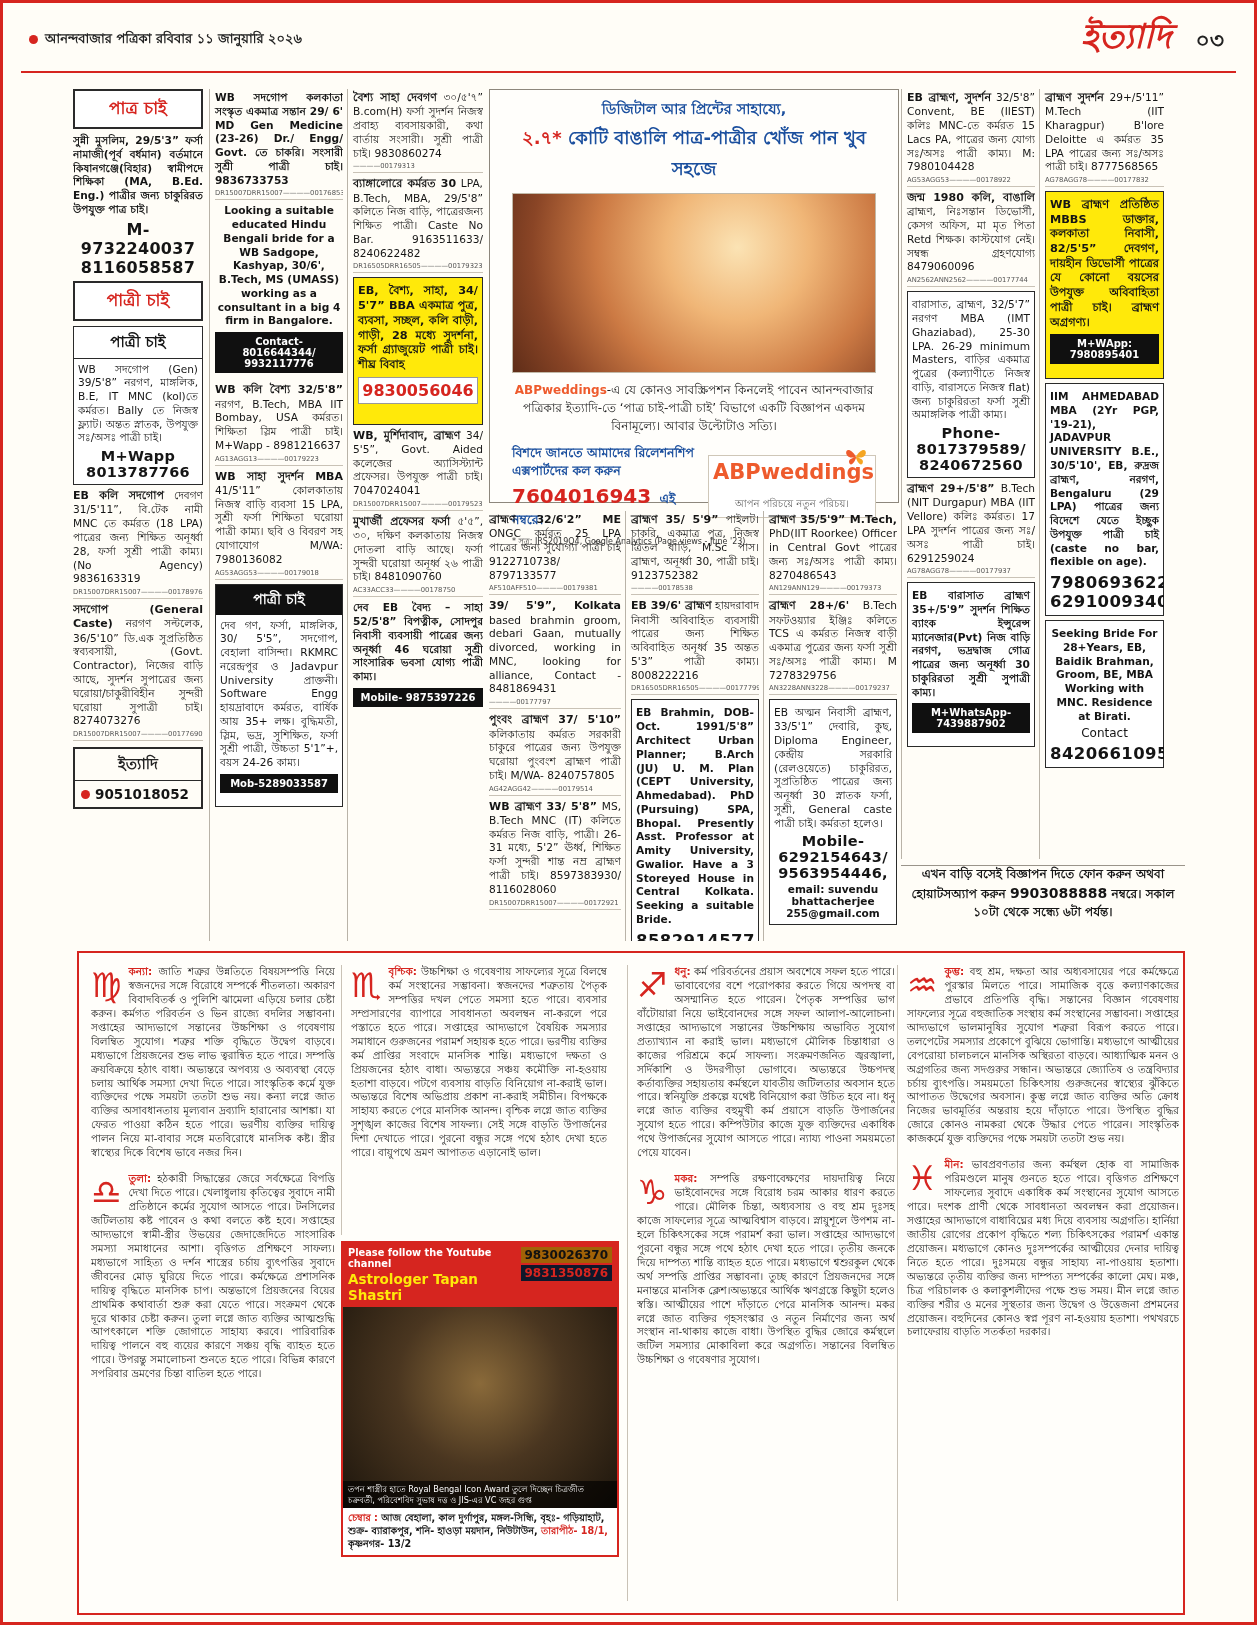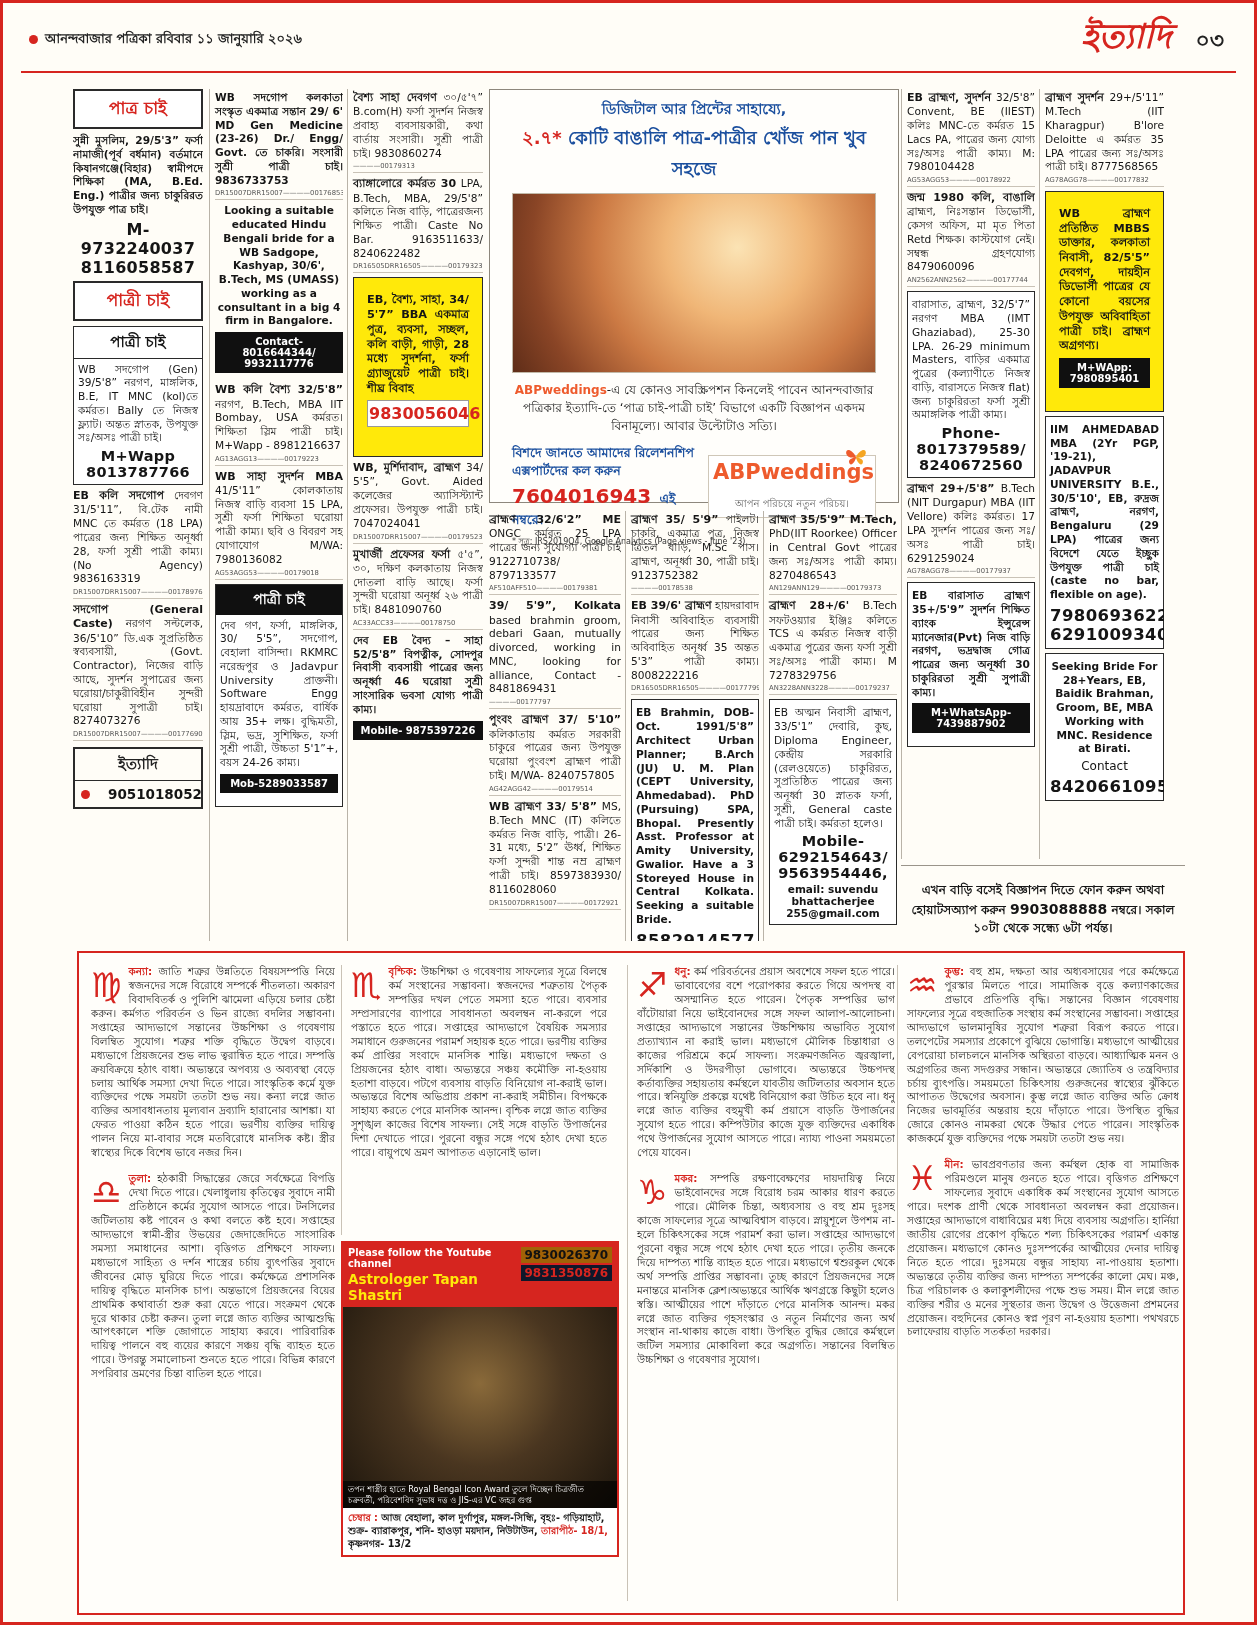--- a/index.html
+++ b/index.html
@@ -25,46 +25,46 @@
   .ph{margin:3px 0 1px;font-weight:bold;font-size:14.5px;text-align:center;letter-spacing:.3px;}
   .ph-big{font-size:16px;}
   .ph-black{background:#101010;color:#fff;text-align:center;font-weight:bold;font-size:10px;padding:4px 2px;margin-top:4px;}
   .ph-white{background:#fff;color:#d6251f;font-weight:bold;font-size:16px;text-align:center;padding:3px 1px;margin-top:4px;border:1px solid #999;}
   .ph-xl{font-size:16.5px;font-weight:bold;text-align:center;margin:4px 0 1px;letter-spacing:.4px;}
   .reg{margin:2px 0 3px;font-size:6.8px;color:#555;border-bottom:1px solid #c9c2b6;padding-bottom:2px;text-align:left;white-space:nowrap;overflow:hidden;}
   .hdr-red{border:2px solid #2a2a2a;color:#d6251f;font-weight:bold;text-align:center;font-size:17px;padding:4px 2px;margin:0 0 5px;background:#fff;}
   .boxed{border:1.6px solid #2a2a2a;padding:4px 4px 3px;background:#fff;}
   .inbox-hdr{background:#101010;color:#fff;font-weight:bold;text-align:center;font-size:14px;padding:3px 0;margin:-4px -4px 4px;}
   .inbox-hdr2{font-weight:bold;text-align:center;font-size:15px;border-bottom:1.5px solid #2a2a2a;margin:-4px -4px 4px;padding:3px 0;}
-  .ybox{background:#ffe90a;border:1.6px solid #2a2a2a;padding:13px;}
+  .ybox{background:#ffe90a;border:1.6px solid #2a2a2a;padding:4px;}
   .ybox .t{font-weight:bold;font-size:11.3px;}
   .email{font-size:10.5px;font-weight:bold;text-align:center;margin:2px 0;}
   .contact-label{text-align:center;font-size:12px;margin:3px 0 0;}
   .itjadi-box{border:2px solid #2a2a2a;margin-top:6px;}
   .itjadi-head{font-weight:bold;text-align:center;font-size:15px;border-bottom:1.5px solid #2a2a2a;padding:3px 0;color:#222;}
-  .itjadi-phone{display:flex;align-items:center;gap:18px;padding:5px 6px;font-size:13.5px;font-weight:bold;}
+  .itjadi-phone{display:flex;align-items:center;gap:5px;padding:5px 6px;font-size:13.5px;font-weight:bold;}
   
   .abp{position:absolute;left:486px;top:86px;width:410px;height:414px;border:1px solid #8d877c;background:#fffefb;box-sizing:border-box;padding:8px 22px 6px;}
   .abp-h1{margin:0;color:#1b4f9e;font-weight:bold;font-size:14.5px;text-align:center;}
   .abp-h2{margin:2px 0 0;color:#1b4f9e;font-weight:bold;font-size:18px;text-align:center;}
   .red{color:#d6251f;}
   .abp-photo{height:178px;margin:7px 0 8px;border:1px solid #c2b9a8;
     background:radial-gradient(circle at 62% 30%,#fbe3b4 0%,#f0b677 28%,#cc7a44 55%,#8a4526 80%,#5f2d18 100%);}
   .abp-body{margin:0;font-size:12px;line-height:1.5;text-align:center;color:#222;}
   .orange{color:#ee5b2d;font-weight:bold;}
   .abp-call{display:flex;gap:10px;margin-top:9px;align-items:center;}
   .call-left{flex:1;color:#1b4f9e;font-weight:bold;font-size:12.5px;line-height:1.45;}
   .call-phone{color:#d6251f;font-size:20px;font-weight:bold;display:inline-block;margin:2px 4px 0 0;}
   .abp-logo-box{width:158px;border:1px solid #cfc7b8;padding:5px 4px 4px;text-align:center;position:relative;background:#fff;}
   .abp-logo{color:#ee5b2d;font-size:21px;font-weight:bold;line-height:1.1;}
   .abp-tag{font-size:10px;color:#666;margin-top:12px;}
   .butterfly{position:absolute;right:6px;top:-12px;}
   .abp-src{margin:6px 0 0;font-size:8px;color:#333;}
   
-  .notice{position:absolute;left:898px;top:862px;width:284px;font-size:12px;font-weight:bold;line-height:1.45;text-align:center;border-top:1px solid #9a948a;padding-top:16px;box-sizing:border-box;}
+  .notice{position:absolute;left:898px;top:862px;width:284px;font-size:12px;font-weight:bold;line-height:1.45;text-align:center;border-top:1px solid #9a948a;padding-top:0;box-sizing:border-box;}
   .notice .big{font-size:14px;}
   
   .horoscope{position:absolute;left:74px;top:948px;width:1108px;height:664px;border:2.5px solid #d6251f;background:#fffefa;box-sizing:border-box;}
   .h-col{position:absolute;font-size:10.4px;line-height:1.34;text-align:justify;color:#1b1b1b;}
   .h-rule{border-left:1px solid #c9c2b6;padding-left:9px;}
   .h-item{margin-bottom:12px;}
   .z-icon{float:left;font-size:34px;color:#d6251f;line-height:1;margin:3px 7px 2px 0;}
   .h-name{color:#d6251f;font-weight:bold;}
   .h-text{margin:0;}
   

